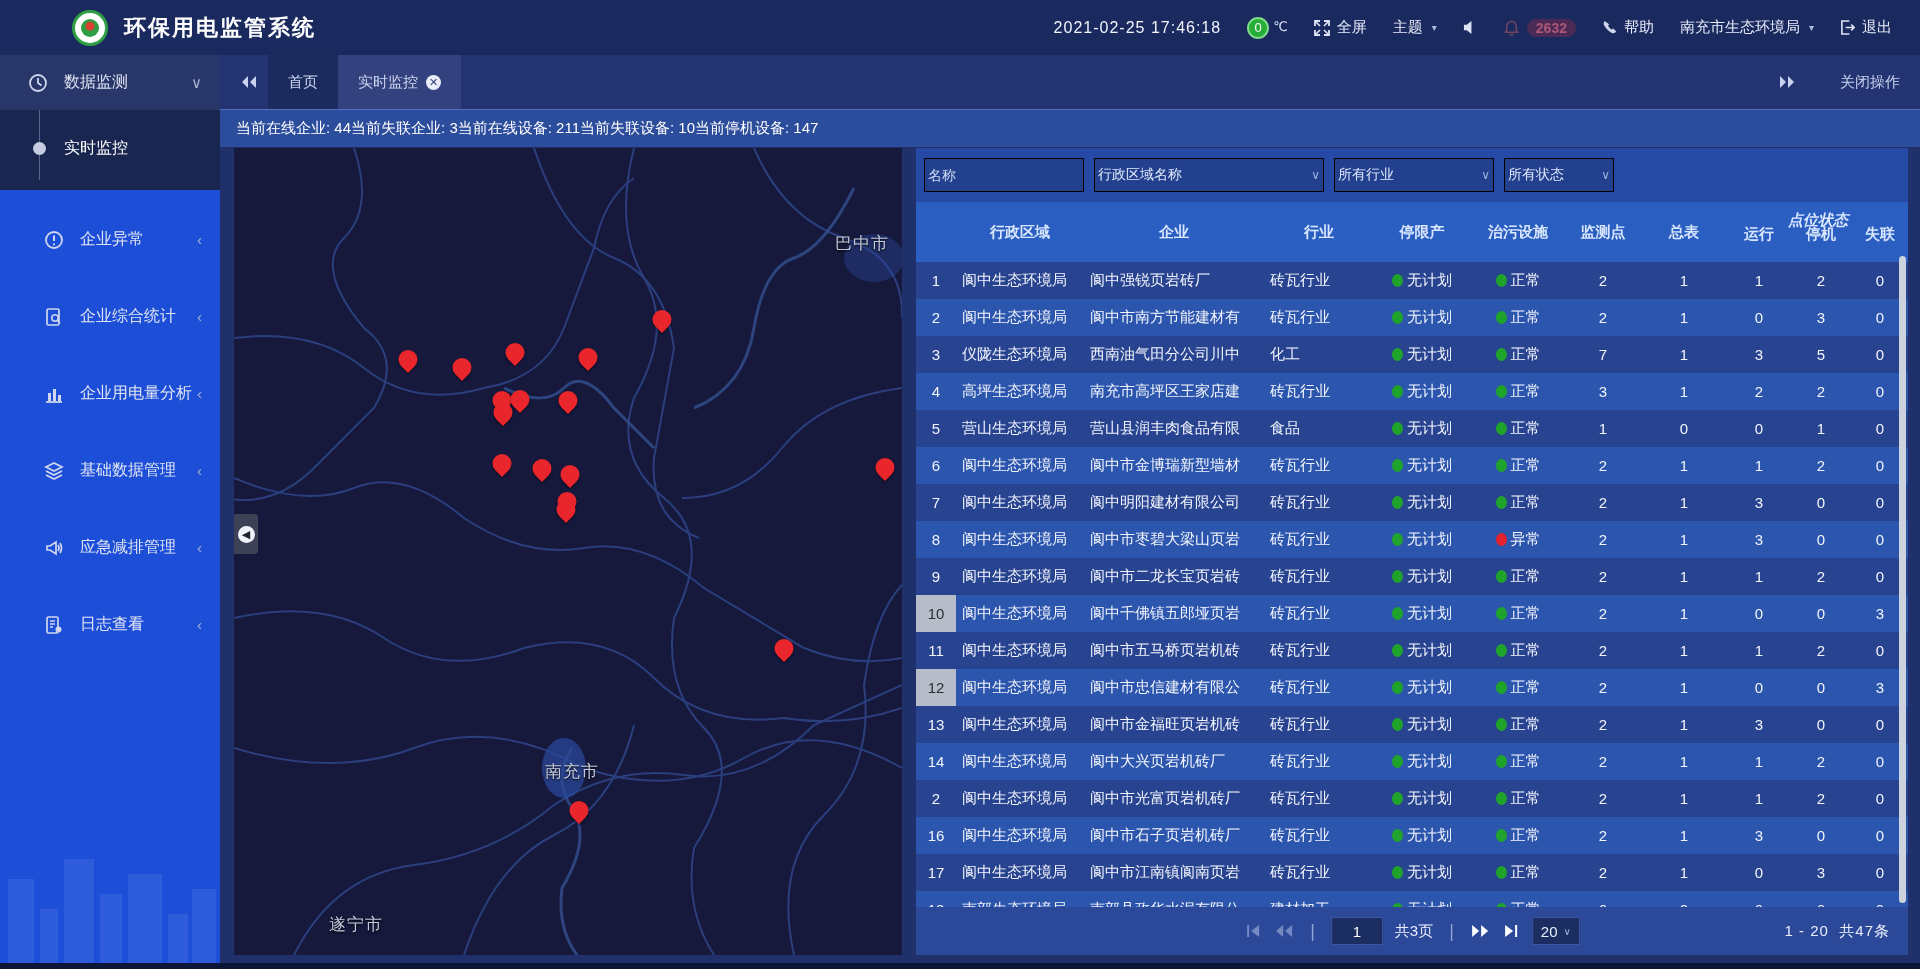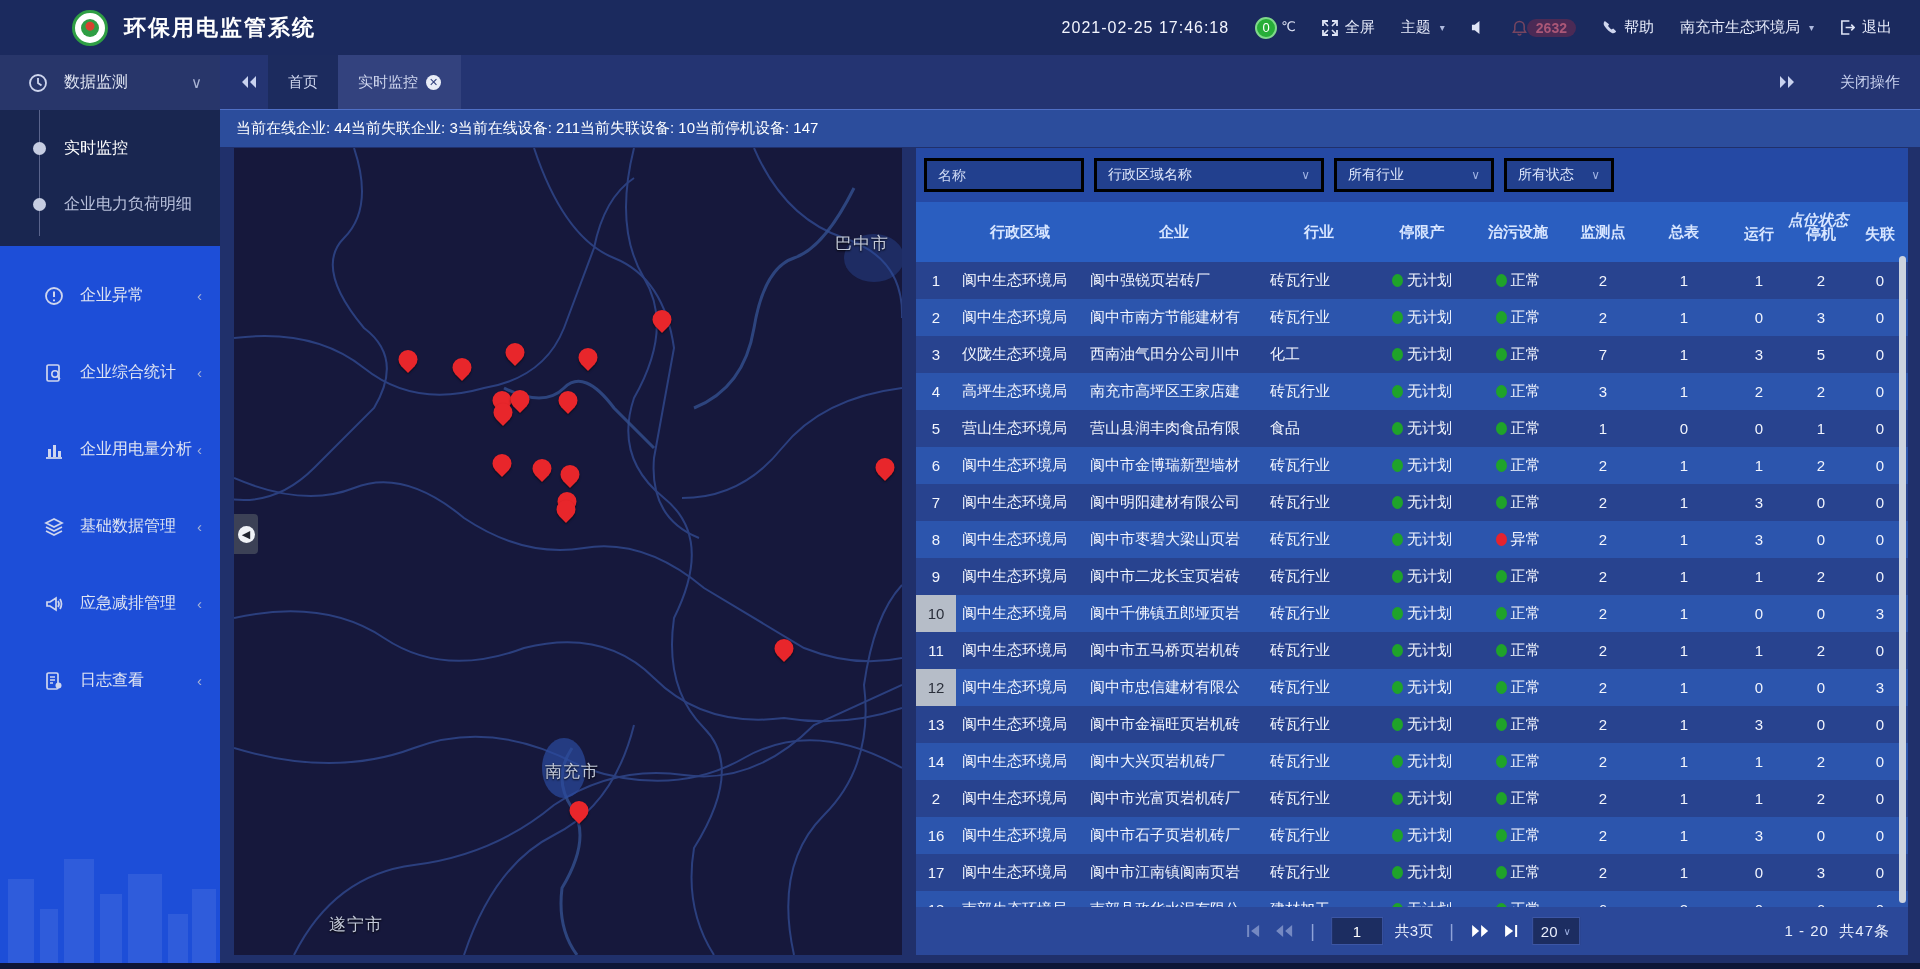--- a/index.html
+++ b/index.html
@@ -18,21 +18,21 @@
   .h-right { margin-left:auto; display:flex; align-items:center; gap:26px; padding-right:28px;
              color:#e7ebfa; font-size:15px; }
   .h-item { display:inline-flex; align-items:center; gap:7px; cursor:pointer; white-space:nowrap; }
   .h-ico svg { display:block; }
   .datetime { font-size:16px; color:#f2f4fd; letter-spacing:1px; }
   .temp { display:inline-flex; align-items:flex-start; gap:4px; }
   .temp-badge { width:22px; height:22px; border-radius:50%; background:#27ae38; border:2px solid #7fd98a;
                 color:#fff; font-size:13px; display:flex; align-items:center; justify-content:center; }
   .temp-unit { color:#dfe4f5; font-size:13px; margin-top:2px; }
   .caret { font-size:10px; color:#aeb9dd; margin-left:2px; }
-  .bell { position:relative; display:inline-flex; align-items:center; gap:0; opacity:.95; }
+  .bell { position:relative; display:inline-flex; align-items:center; gap:8px; opacity:.95; }
   .bell-badge { background:#4e2a55; color:#b35a79; border-radius:10px; padding:1px 9px;
                 font-size:14px; font-weight:bold; }
 
   
   .sidebar { position:absolute; left:0; top:55px; width:220px; bottom:0;
              background:#1d4ed8; z-index:25; overflow:hidden; }
   .side-item { height:55px; display:flex; align-items:center; padding:0 18px 0 28px;
                color:#dfe4f2; font-size:16px; cursor:pointer; }
   .side-item .s-ico { width:22px; margin-right:14px; display:flex; }
   .side-item .s-arrow { margin-left:auto; color:#aab4d4; font-size:15px; }
@@ -78,22 +78,22 @@
            border-radius:50% 50% 50% 0; transform:rotate(-45deg);
            box-shadow:-1px 1px 2px rgba(0,0,0,.5); }
   .map-collapse { position:absolute; left:0; top:366px; width:24px; height:40px; background:#3c4156;
                   border-radius:0 4px 4px 0; display:flex; align-items:center; justify-content:center; cursor:pointer; }
   .map-collapse b { width:17px; height:17px; border-radius:50%; background:#f0f2f7; color:#20242f;
                     font-size:11px; line-height:17px; text-align:center; }
 
   
   .panel { position:absolute; left:696px; top:1px; width:992px; height:807px; background:#2549a4; }
   .filters { height:46px; display:flex; align-items:center; gap:10px; padding:8px 8px 0 8px; }
-  .f-box { height:34px; background:#22408e; border:3px solid #000000; color:#dfe7fb; font-size:14px;
-           display:flex; align-items:center; padding:0 11px; }
+  .f-box { height:34px; background:#22408e; border:1px solid #000000; color:#dfe7fb; font-size:14px;
+           display:flex; align-items:center; padding:0 3px; }
   .f-input { width:160px; }
   .f-input input { background:transparent; border:none; outline:none; color:#dfe7fb; font-size:14px; width:100%; }
   .f-input input::placeholder { color:#cdd8f3; }
   .f-select { cursor:pointer; justify-content:space-between; }
   .f-chev { color:#9fb2e4; font-size:12px; margin-left:14px; }
   .w-region { width:230px; } .w-industry { width:160px; } .w-status { width:110px; }
 
   .tablewrap { position:absolute; left:0; top:54px; right:0; bottom:48px; overflow:hidden; }
   .grid-cols { display:grid; grid-template-columns:40px 128px 180px 110px 96px 96px 74px 88px 62px 62px 56px; }
   .thead { height:60px; background:#2a5ec0; color:#d8e6ff; font-size:15px; font-weight:bold;
@@ -207,24 +207,20 @@
                 <path d="M10 5v5l3.5 2.5" fill="none" stroke="#cfd6ee" stroke-width="1.8"></path>
               </svg>
             </span>
             <span>数据监测</span>
             <span class="s-arrow">∨</span>
           </div>
           <div class="side-sub">
             <div class="sub-item active">
               <span class="dot"></span>
               <span>实时监控</span>
-            </div>
-            <div class="sub-item">
-              <span class="dot"></span>
-              <span>企业电力负荷明细</span>
             </div>
           </div>
         </div>
         <div class="side-item top-gap">
           <span class="s-ico">
             <svg width="20" height="20" viewBox="0 0 20 20">
               <circle cx="10" cy="10" r="8" fill="none" stroke="#cfd6ee" stroke-width="1.8"></circle>
               <path d="M10 5.5v5.5M10 13.6v1.6" stroke="#cfd6ee" stroke-width="2"></path>
             </svg>
           </span>

